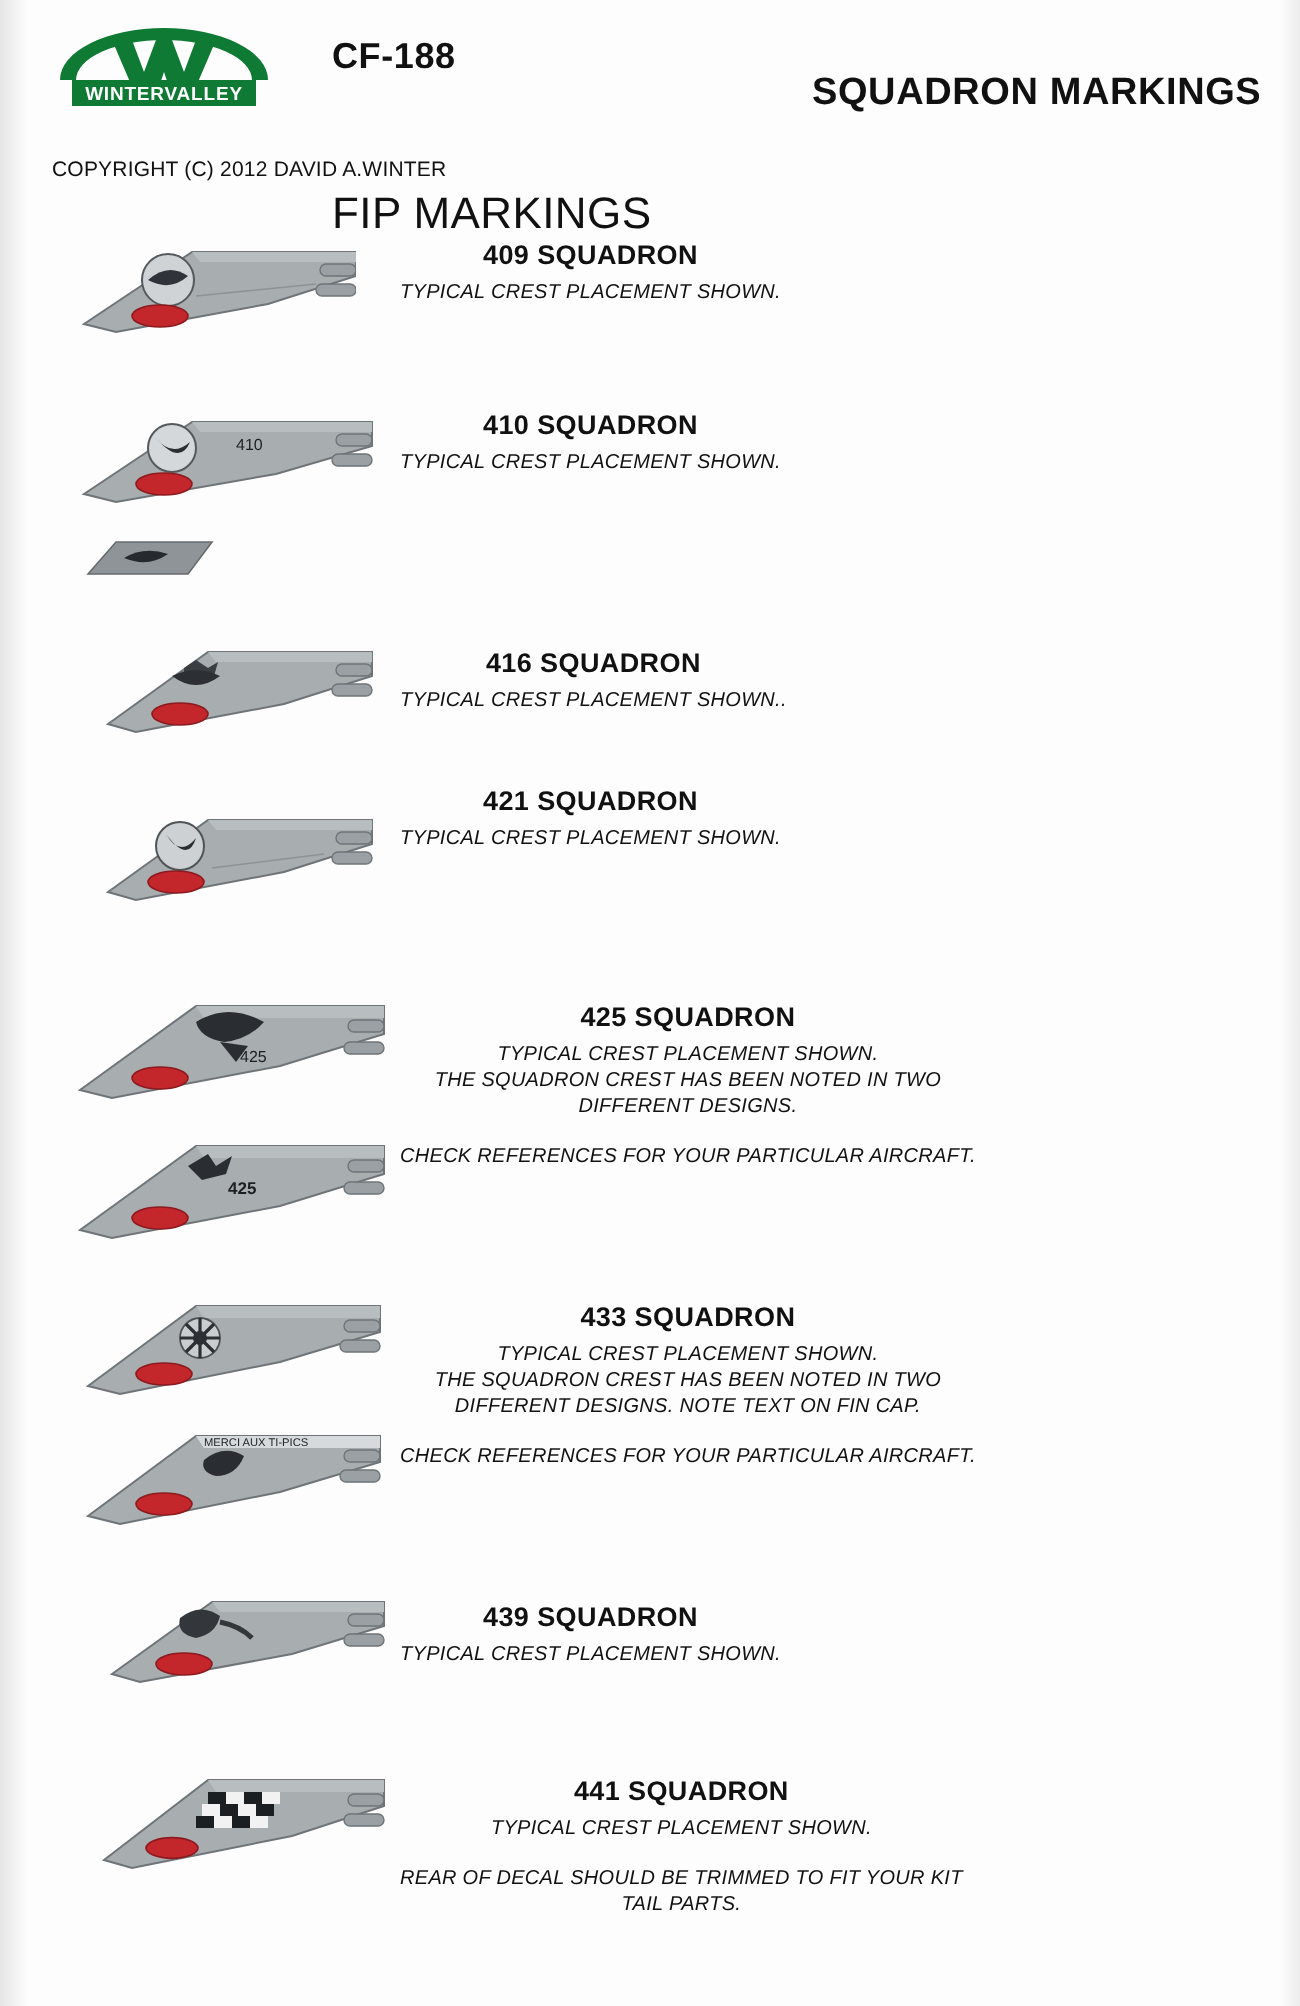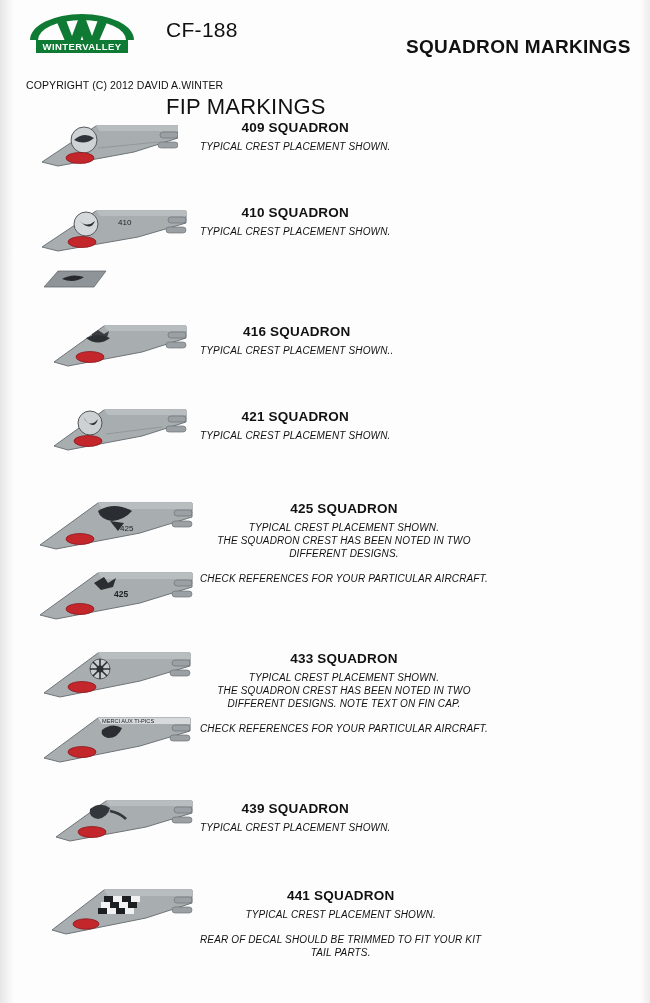--- a/index.html
+++ b/index.html
@@ -59,22 +59,22 @@
     top: 79px;
     font-size: 10.5px;
     letter-spacing: 0.1px;
     color: #111;
     white-space: nowrap;
   }
   .title-model {
     position: absolute;
     left: 166px;
     top: 18px;
-    font-size: 21px;
-    font-weight: normal;
+    font-size: 18px;
+    font-weight: bold;
     letter-spacing: 0.3px;
   }
   .title-sub {
     position: absolute;
     left: 166px;
     top: 50px;
     font-size: 22px;
     letter-spacing: 0.2px;
     margin-top: 44px;
   }
@@ -207,21 +207,21 @@
       <path d="M4 44 L54 8 L136 8 L136 20 L92 34 L18 48 Z" fill="#a8adb0" stroke="#6e7478" stroke-width="1"></path>
       <path d="M54 8 L136 8 L136 13 L58 13 Z" fill="#b8bdc0"></path>
       <rect x="118" y="14" width="18" height="6" rx="3" fill="#9aa0a3" stroke="#6e7478" stroke-width="0.7"></rect>
       <rect x="116" y="24" width="20" height="6" rx="3" fill="#9aa0a3" stroke="#6e7478" stroke-width="0.7"></rect>
       <circle cx="40" cy="21" r="12" fill="#cdd1d3" stroke="#4f5457" stroke-width="1"></circle>
       <path d="M33 15 q7 12 15 2 q-4 13 -15 -2 z" fill="#2b2f33"></path>
       <ellipse cx="38" cy="39" rx="14" ry="5.5" fill="#c3262b" stroke="#8c1a1f" stroke-width="0.8"></ellipse>
       <path d="M56 32 L112 25" stroke="#8d9295" stroke-width="0.8" fill="none"></path>
     </svg>
   </div>
-  <div class="entry" style="left:200px; top:409px;">
+  <div class="entry" style="left:200px; top:393px;">
     <div class="entry-title">421 SQUADRON</div>
     <div class="entry-line">TYPICAL CREST PLACEMENT SHOWN.</div>
   </div>
 
   <div class="art" style="left:36px; top:495px;">
     <svg width="160" height="58" viewBox="0 0 160 58">
       <path d="M4 50 L62 8 L156 8 L156 22 L104 38 L20 54 Z" fill="#a8adb0" stroke="#6e7478" stroke-width="1"></path>
       <path d="M62 8 L156 8 L156 14 L66 14 Z" fill="#b8bdc0"></path>
       <rect x="138" y="15" width="18" height="6" rx="3" fill="#9aa0a3" stroke="#6e7478" stroke-width="0.7"></rect>
       <rect x="136" y="26" width="20" height="6" rx="3" fill="#9aa0a3" stroke="#6e7478" stroke-width="0.7"></rect>

